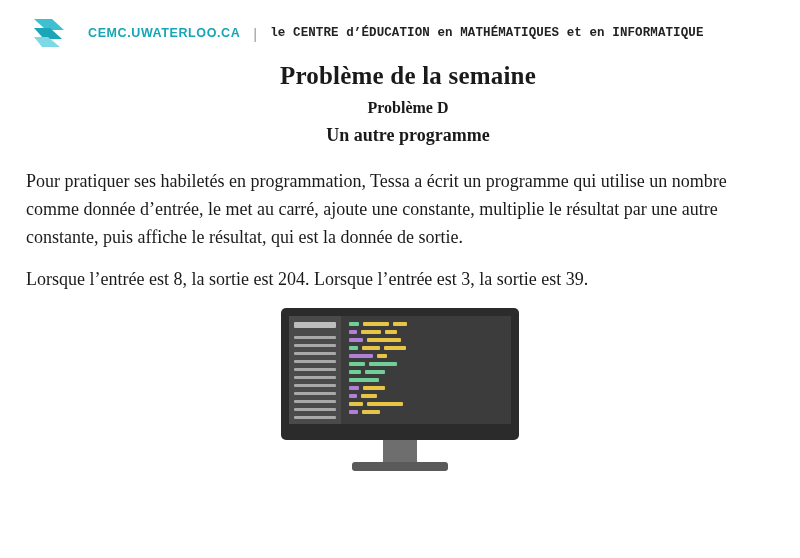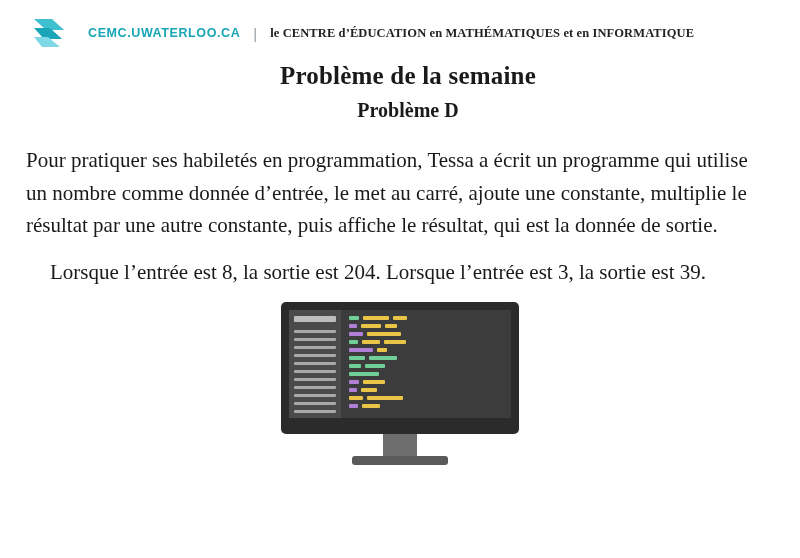--- a/index.html
+++ b/index.html
@@ -40,62 +40,62 @@
     letter-spacing: 0.6px;
     color: #16a6b6;
   }
   .divider-bar {
     color: #9aa0a6;
     font-size: 15px;
     margin: 0 13px;
     font-family: "Liberation Sans", sans-serif;
   }
   .tagline {
-    font-family: Liberation Serif, serif;
+    font-family: Liberation Mono, monospace;
     font-weight: bold;
     font-size: 12.5px;
     letter-spacing: 0.1px;
     color: #222222;
     white-space: nowrap;
   }
 
   
   .titles {
     text-align: center;
     margin-top: 18px;
     margin-left: 16px;
   }
   .title-main {
     font-size: 25px;
     font-weight: bold;
     letter-spacing: 0.2px;
   }
   .title-sub {
-    font-size: 20px;
+    font-size: 16px;
     font-weight: bold;
     margin-top: 9px;
   }
   .title-third {
     font-size: 18px;
     font-weight: bold;
     margin-top: 8px;
   }
 
   
   .content {
     padding: 0 28px 0 26px;
     margin-top: 22px;
   }
   .para {
-    font-size: 21px;
+    font-size: 18px;
     line-height: 1.55;
     text-align: left;
     margin: 0 0 14px 0;
   }
-  .para.tight { margin-bottom: 11px; margin-left: 24px; }
+  .para.tight { margin-bottom: 11px; }
 
   
   .illustration {
     margin-top: 14px;
     display: flex;
     justify-content: center;
   }
   .monitor-wrap { position: relative; width: 238px; }
   .bezel {
     background: #2b2b2b;
@@ -165,20 +165,21 @@
     </svg>
   </span>
   <span class="brand">CEMC.UWATERLOO.CA</span>
   <span class="divider-bar">|</span>
   <span class="tagline">le CENTRE d’ÉDUCATION en MATHÉMATIQUES et en INFORMATIQUE</span>
 </div>
 
 <div class="titles">
   <div class="title-main">Problème de la semaine</div>
   <div class="title-sub">Problème D</div>
+  <div class="title-third">Un autre programme</div>
 </div>
 
 <div class="content">
   <p class="para">Pour pratiquer ses habiletés en programmation, Tessa a écrit un programme qui utilise un nombre comme donnée d’entrée, le met au carré, ajoute une constante, multiplie le résultat par une autre constante, puis affiche le résultat, qui est la donnée de sortie.</p>
   <p class="para tight">Lorsque l’entrée est 8, la sortie est 204. Lorsque l’entrée est 3, la sortie est 39.</p>
 </div>
 
 <div class="illustration">
   <div class="monitor-wrap">
     <div class="bezel">

